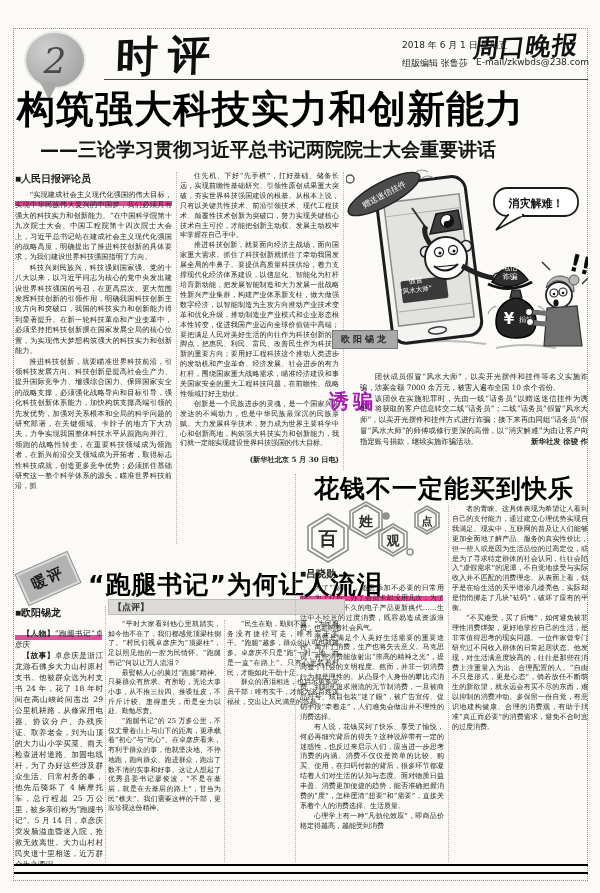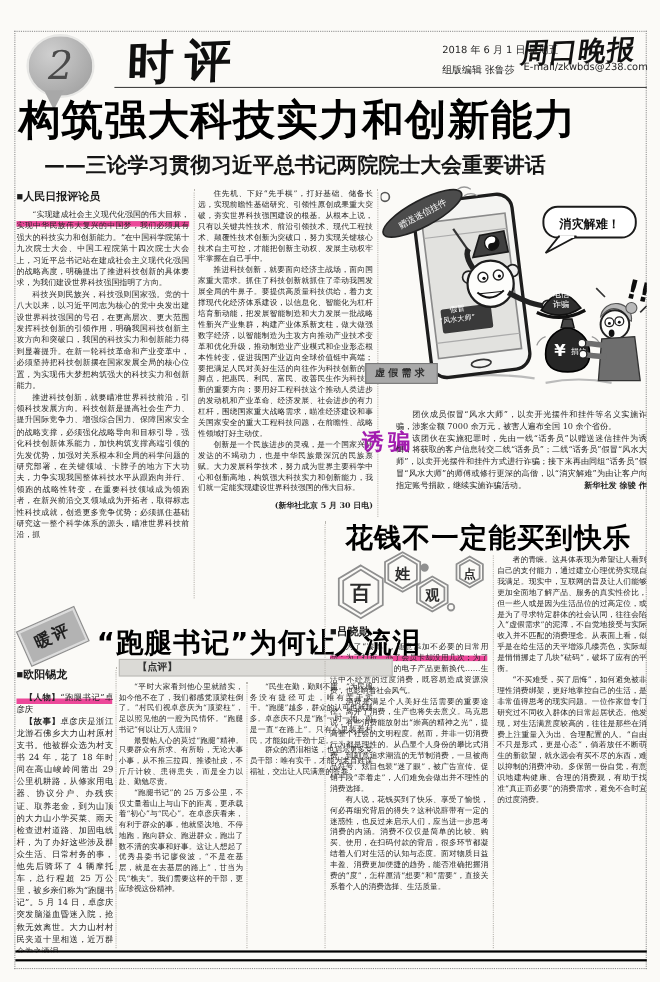--- a/index.html
+++ b/index.html
@@ -39,21 +39,21 @@
   
   .c-title{position:absolute;left:298px;top:472px;width:292px;text-align:center;font-size:25px;
        font-weight:900;letter-spacing:1px;color:#000;white-space:nowrap;}
   
   .warm-badge{position:absolute;left:20px;top:562px;transform:rotate(-24deg);background:#b3b3b3;
        border:2px solid #dcdcdc;outline:1px solid #8c8c8c;color:#1f1f1f;font-size:15px;font-weight:800;
        letter-spacing:2px;padding:5px 9px;}
   .l-title{position:absolute;left:88px;top:568px;font-size:25px;font-weight:900;letter-spacing:1px;
        color:#000;white-space:nowrap;}
   .label-bar{position:absolute;left:108px;top:599px;width:231px;height:14px;background:#dbdad6;
-       border:1px solid #bdbcb8;font-size:9px;font-weight:700;color:#333;line-height:14px;padding-left:16px;}
+       border:1px solid #bdbcb8;font-size:9px;font-weight:700;color:#333;line-height:14px;padding-left:4px;}
   .bracket{font-weight:700;}
   .bottom-rule{position:absolute;left:14px;top:864px;width:574px;height:6px;
        border-top:2px solid #000;border-bottom:2px solid #000;}
   svg text{font-family:"DejaVu Sans",sans-serif;}
 </style>
 </head>
 <body>
 
 <div id="page">
   <div class="frame"></div>
@@ -172,21 +172,21 @@
 
       <g>
         <rect x="148" y="22" width="84" height="28" rx="13" fill="#fff" stroke="#1b1b1b" stroke-width="1.8"></rect>
         <path d="M162,49 L150,64 L178,49 Z" fill="#fff" stroke="#1b1b1b" stroke-width="1.8"></path>
         <line x1="163" y1="49" x2="176" y2="49" stroke="#fff" stroke-width="2.5"></line>
       </g>
       <text x="190" y="41" font-size="11" font-weight="bold" fill="#111" text-anchor="middle">消灾解难！</text>
     </svg>
   </div>
 
-  <div class="tag">虚假需求</div>
+  <div class="tag">欧阳锡龙</div>
   <div class="lure">诱骗</div>
 
   <div class="abs col" style="left:360px;top:372px;width:228px;height:82px;font-size:7.4px;line-height:10.8px;">
     <p>团伙成员假冒“风水大师”，以卖开光摆件和挂件等名义实施诈骗，涉案金额 7000 余万元，被害人遍布全国 10 余个省份。</p>
     <p><span>该团伙在实施犯罪时，先由一线“话务员”以赠送迷信挂件为诱饵，将获取的客户信息转交二线“话务员”；二线“话务员”假冒“风水大师”，以卖开光摆件和挂件方式进行诈骗；接下来再由同组“话务员”假冒“风水大师”的师傅或修行更深的高僧，以“消灾解难”为由让客户向指定账号捐款，继续实施诈骗活动。</span>　<span class="credit">新华社发 徐骏 作</span></p>
   </div>
 
   <div class="c-title">花钱不一定能买到快乐</div>
 
   <div class="abs" style="left:300px;top:500px;width:146px;height:64px;">
@@ -209,20 +209,21 @@
       <text x="127" y="25" font-size="11" font-weight="bold" fill="#2c2c2c" text-anchor="middle">点</text>
     </svg>
   </div>
 
   <div class="abs byline" style="left:300px;top:567px;width:143px;">■吕晓勋</div>
 
   <div class="abs col" style="left:300px;top:584px;width:144px;height:278px;font-size:7px;line-height:9.9px;">
     <p>为了“凑单”，随意添加不必要的日常用品；为了打折，办了会员卡却没用几次；为了时尚，把使用不久的电子产品更新换代……生活中不经意的过度消费，既容易造成资源浪费，也影响着社会风气。</p>
     <p>消费是满足个人美好生活需要的重要途径。离开了消费，生产也将失去意义。马克思说，有些消费能放射出“崇高的精神之光”，提高整个社会的文明程度。然而，并非一切消费行为都是理性的。从凸显个人身份的攀比式消费，到刻意追求潮流的无节制消费，一旦被商品符号、炫目包装“迷了眼”，被广告宣传、促销手段“牵着走”，人们难免会做出并不理性的消费选择。</p>
     <p>有人说，花钱买到了快乐、享受了愉悦，何必再细究背后的得失？这种说辞带有一定的迷惑性，也反过来启示人们，应当进一步思考消费的内涵。消费不仅仅是简单的比较、购买、使用，在扫码付款的背后，很多环节都凝结着人们对生活的认知与态度。面对物质日益丰盈、消费更加便捷的趋势，能否准确把握消费的“度”，怎样厘清“想要”和“需要”，直接关系着个人的消费选择、生活质量。</p>
+    <p>心理学上有一种“凡勃伦效应”，即商品价格定得越高，越能受到消费</p>
   </div>
   <div class="abs col" style="left:452px;top:505px;width:136px;height:357px;font-size:7px;line-height:9.9px;">
     <p>者的青睐。这具体表现为希望让人看到自己的支付能力，通过建立心理优势实现自我满足。现实中，互联网的普及让人们能够更加全面地了解产品、服务的真实性价比，但一些人或是因为生活品位的过高定位，或是为了寻求特定群体的社会认同，往往会陷入“虚假需求”的泥潭，不自觉地接受与实际收入并不匹配的消费理念。从表面上看，似乎是在给生活的天平增添几缕亮色，实际却是悄悄挪走了几块“砝码”，破坏了应有的平衡。</p>
     <p>“不买难受，买了后悔”，如何避免被非理性消费绑架，更好地掌控自己的生活，是非常值得思考的现实问题。一位作家曾专门研究过不同收入群体的日常起居状态。他发现，对生活满意度较高的，往往是那些在消费上注重量入为出、合理配置的人。“自由不只是形式，更是心态”，倘若放任不断萌生的新欲望，就永远会有买不尽的东西，难以抑制的消费冲动。多保留一份自觉，有意识地建构健康、合理的消费观，有助于找准“真正而必要”的消费需求，避免不合时宜的过度消费。</p>
   </div>
   <div class="vsep" style="left:448px;top:505px;height:357px;"></div>
 
   <div class="warm-badge">暖评</div>
   <div class="l-title">“跑腿书记”为何让人流泪</div>
 

